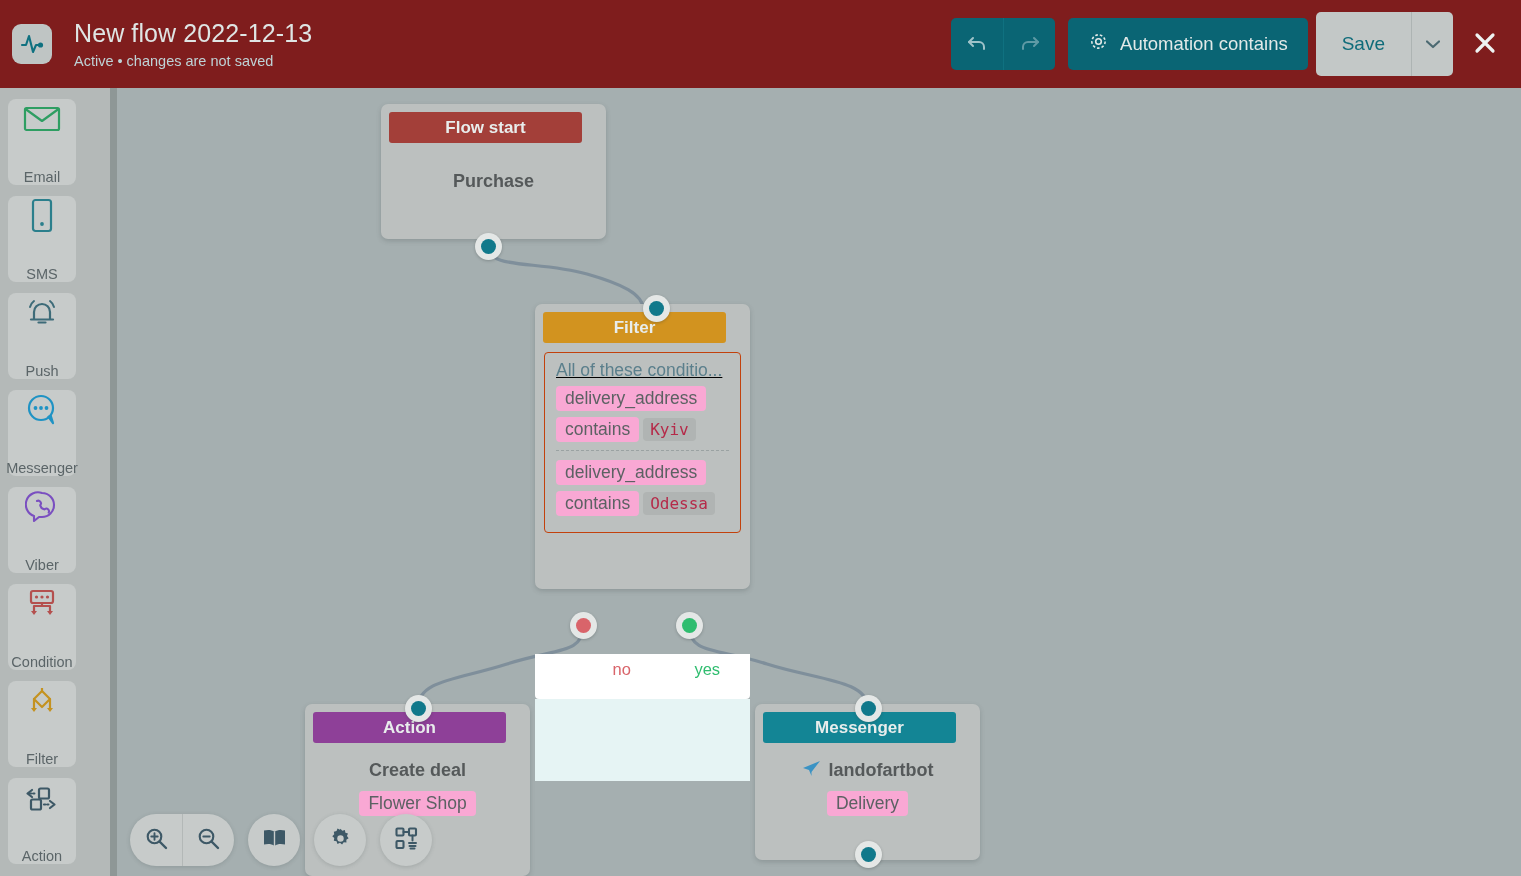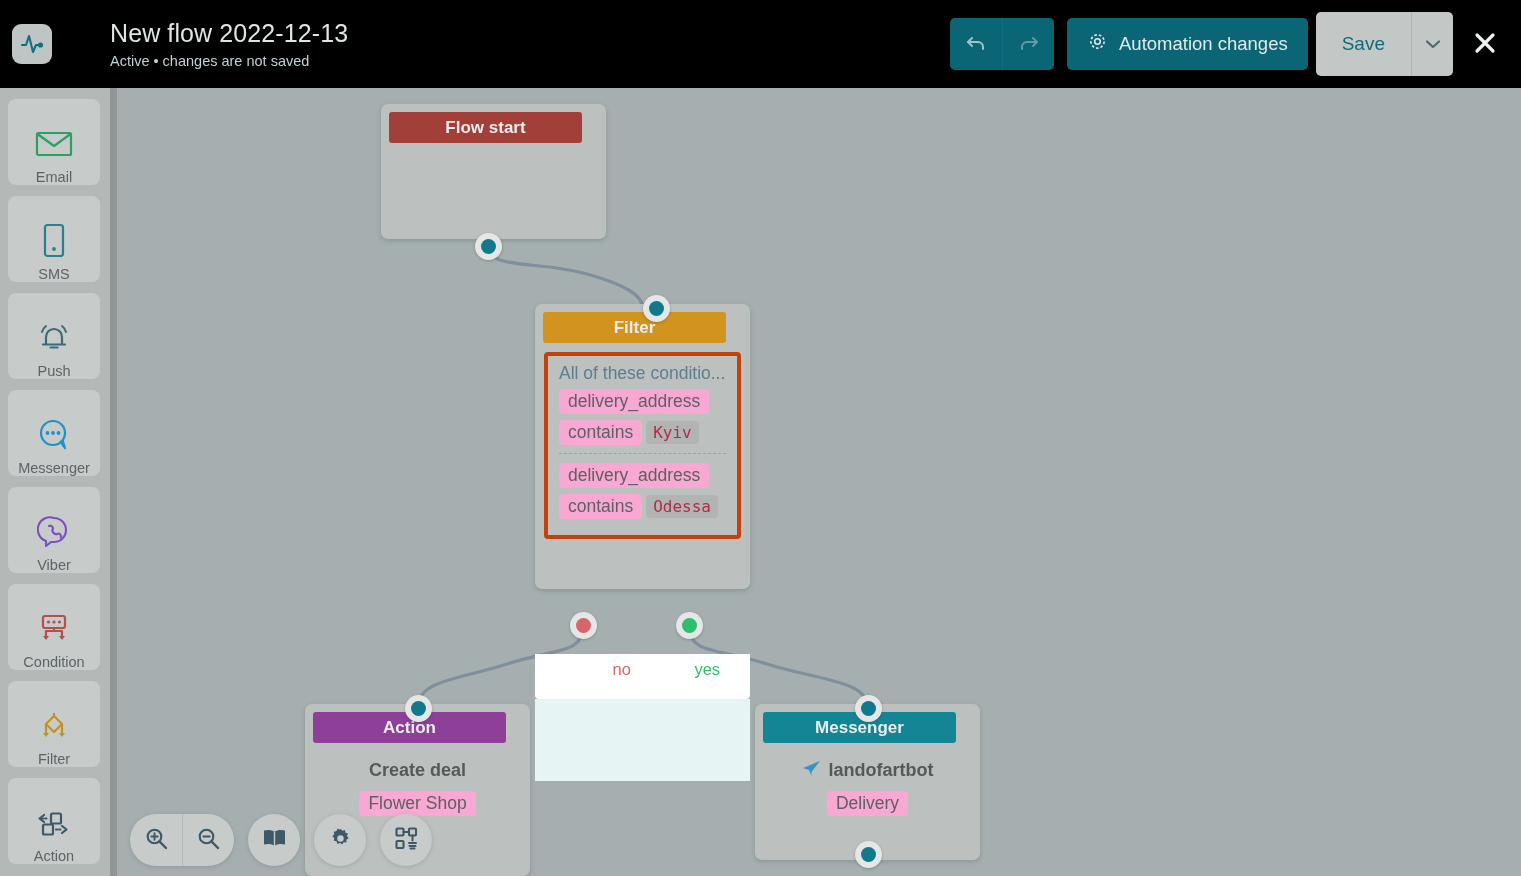--- a/index.html
+++ b/index.html
@@ -18,25 +18,24 @@
     height: 876px;
     overflow: hidden;
   }
 
   
   .header {
     position: absolute;
     top: 0; left: 0;
     width: 1521px;
     height: 88px;
-    background: #000000;
+    background: #7f1d1d;
     display: flex;
     align-items: center;
     z-index: 50;
-    gap: 36px;
   }
 
   .brand-logo {
     width: 40px; height: 40px;
     margin-left: 12px;
     border-radius: 9px;
     background: #bfc5c4;
     display: flex;
     align-items: center;
     justify-content: center;
@@ -146,29 +145,29 @@
     width: 117px;
     height: 788px;
     background: #b4b9b8;
     overflow: hidden;
     z-index: 40;
   }
   .sidebar-inner {
     padding: 11px 0 0 8px;
   }
   .side-item {
-    width: 92px;
+    width: 68px;
     height: 86px;
     background: #c7cbca;
     border-radius: 8px;
     margin-bottom: 11px;
     display: flex;
     flex-direction: column;
     align-items: center;
-    justify-content: flex-end;
+    justify-content: space-between;
     cursor: pointer;
   }
   .side-icon { height: 40px; display:flex; align-items:center; justify-content:center; }
   .side-label {
     font-size: 14.5px;
     color: #5b6568;
     margin-top: 5px;
   }
   .side-scrollbar {
     position: absolute;
@@ -266,23 +265,24 @@
 
   
   #node-filter {
     left: 418px; top: 216px;
     width: 215px;
     height: 285px;
   }
   #node-filter .node-head { background: #d2931f; }
   .filter-conditions {
     margin: 9px 9px 0 9px;
-    border: 4px solid #c2410c;
+    border: 1px solid #c2410c;
     border-radius: 4px;
     padding: 7px 11px 10px 11px;
+    text-decoration: underline;
   }
   .cond-title {
     font-size: 17.5px;
     color: #5b7f8c;
     margin-bottom: 5px;
     white-space: nowrap;
     overflow: hidden;
   }
   .cond-row { margin-bottom: 6px; }
   .cond-row .pill { display: inline-block; }
@@ -425,21 +425,21 @@
         </button>
       </div>
 
       <button class="automation-btn">
         <span>
           <svg width="21" height="21" viewBox="0 0 24 24">
             <circle cx="12" cy="12" r="3.2" fill="none" stroke="#e2e9e8" stroke-width="1.8"></circle>
             <circle cx="12" cy="12" r="7.6" fill="none" stroke="#e2e9e8" stroke-width="1.8" stroke-dasharray="3 2.3"></circle>
           </svg>
         </span>
-        <span>Automation changes</span>
+        <span>Automation contains</span>
       </button>
 
       <div class="save-group">
         <button class="save-btn">Save</button>
         <button class="save-caret">
           <span>
             <svg width="14" height="9" viewBox="0 0 14 9">
               <path d="M1 1.5 L7 7 L13 1.5" fill="none" stroke="#4c6a72" stroke-width="2.2" stroke-linecap="round" stroke-linejoin="round"></path>
             </svg>
           </span>
@@ -563,20 +563,23 @@
   <div class="canvas">
 
     <svg class="edges">
       <path d="M371 158 C371 182, 420 172, 470 186 C505 196, 526 206, 526 221" fill="none" stroke="#7f8f9b" stroke-width="3.2"></path>
       <path d="M466 538 C466 566, 440 560, 390 576 C340 592, 301 592, 301 620" fill="none" stroke="#7f8f9b" stroke-width="3.2"></path>
       <path d="M572 538 C572 566, 600 560, 650 576 C700 592, 751 592, 751 620" fill="none" stroke="#7f8f9b" stroke-width="3.2"></path>
     </svg>
 
     <div class="node" id="node-flowstart">
       <div class="node-head">Flow start</div>
+      <div class="node-body">
+        <div class="node-main-text">Purchase</div>
+      </div>
     </div>
     <div class="dot" style="left:358px; top:145px;">
         <i></i>
       </div>
 
     <div class="node" id="node-filter">
       <div class="node-head">Filter</div>
       <div class="filter-conditions">
         <div class="cond-title">All of these conditio...</div>
         <div class="cond-row">

